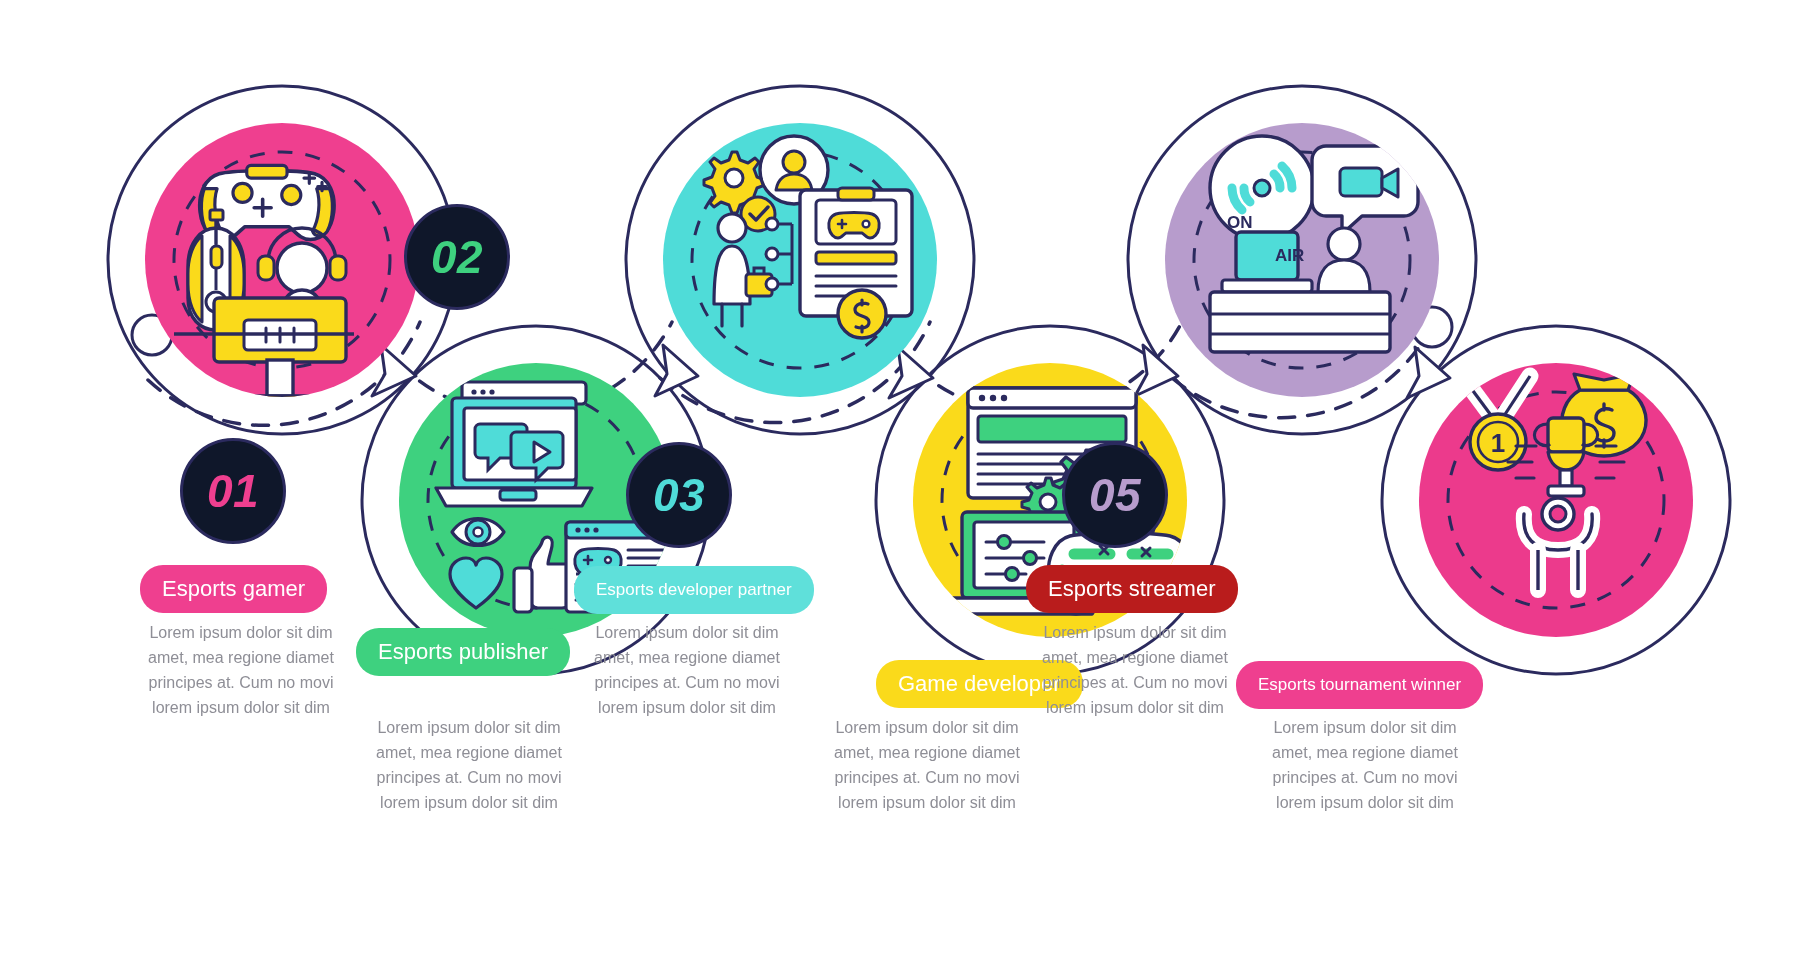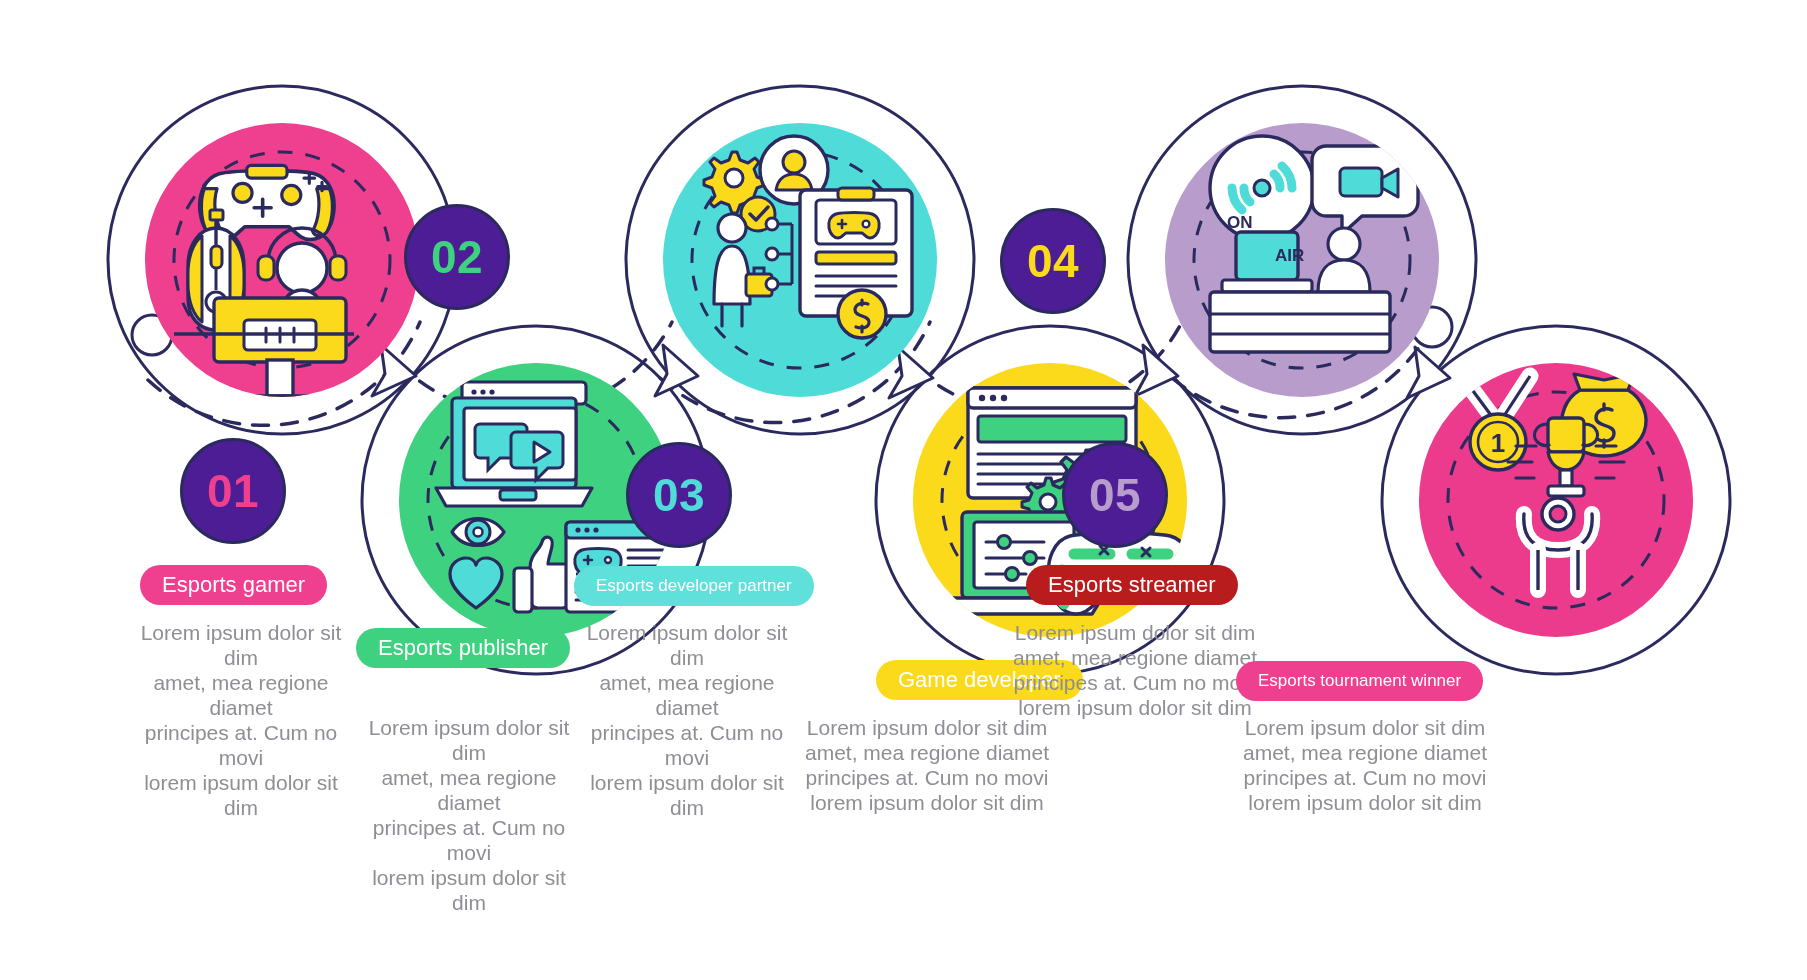--- a/index.html
+++ b/index.html
@@ -20,44 +20,45 @@
   }
   .overlay { position: absolute; left: 0; top: 0; width: 1807px; height: 980px; pointer-events: none; }
   .overlay > * { pointer-events: auto; margin-top: 38px; }
 
   
   .num-badge {
     position: absolute;
     width: 106px; height: 106px;
     border-radius: 50%;
     border: 3px solid #2b2a5e;
-    background: #4c1d95;
+    background: #0f172a;
     display: flex; align-items: center; justify-content: center;
     font-size: 46px;
     font-weight: 700;
     letter-spacing: 0.5px;
+    font-style: italic;
   }
   
   .pill {
     position: absolute;
-    height: 40px;
+    height: 48px;
     border-radius: 23px;
     display: flex; align-items: center; justify-content: center;
     color: #ffffff;
     padding: 0 22px;
     white-space: nowrap;
     font-weight: 400;
   }
   .pill.big { font-size: 22px; }
   .pill.small { font-size: 17px; }
   
   .body-text {
     position: absolute;
     color: #8e8e96;
-    font-size: 21px;
+    font-size: 16px;
     line-height: 25px;
     width: 218px;
   }
   .body-text.ta-center { text-align: center; }
 </style>
 </head>
 <body>
 
 <div id="stage">
 
@@ -431,23 +432,20 @@
     <div class="pill small" style="left:574px; top:528px; background:#5fe0da;">
       <span>Esports developer partner</span>
     </div>
     <div class="body-text ta-center" style="left:578px; top:582px;">
       <div>Lorem ipsum dolor sit dim</div>
       <div>amet, mea regione diamet</div>
       <div>principes at. Cum no movi</div>
       <div>lorem ipsum dolor sit dim</div>
     </div>
 
-    <div class="num-badge" style="left:1000px; top:170px; color:#fada1b;">
-      <span>04</span>
-    </div>
     <div class="pill big" style="left:876px; top:622px; background:#fada1b;">
       <span>Game developer</span>
     </div>
     <div class="body-text ta-center" style="left:802px; top:677px; width:250px;">
       <div>Lorem ipsum dolor sit dim</div>
       <div>amet, mea regione diamet</div>
       <div>principes at. Cum no movi</div>
       <div>lorem ipsum dolor sit dim</div>
     </div>
 

